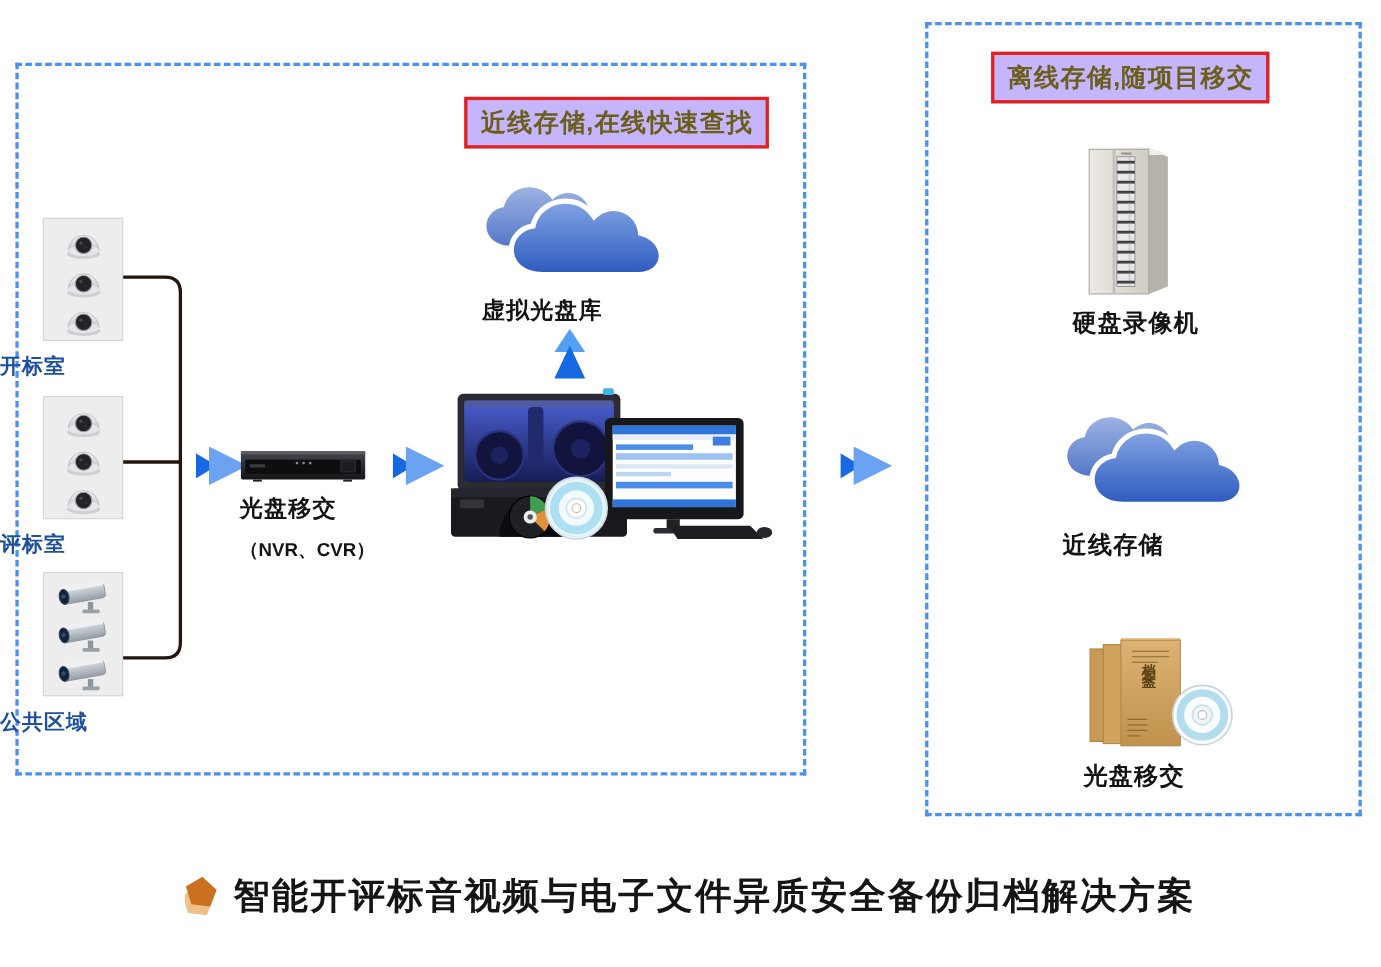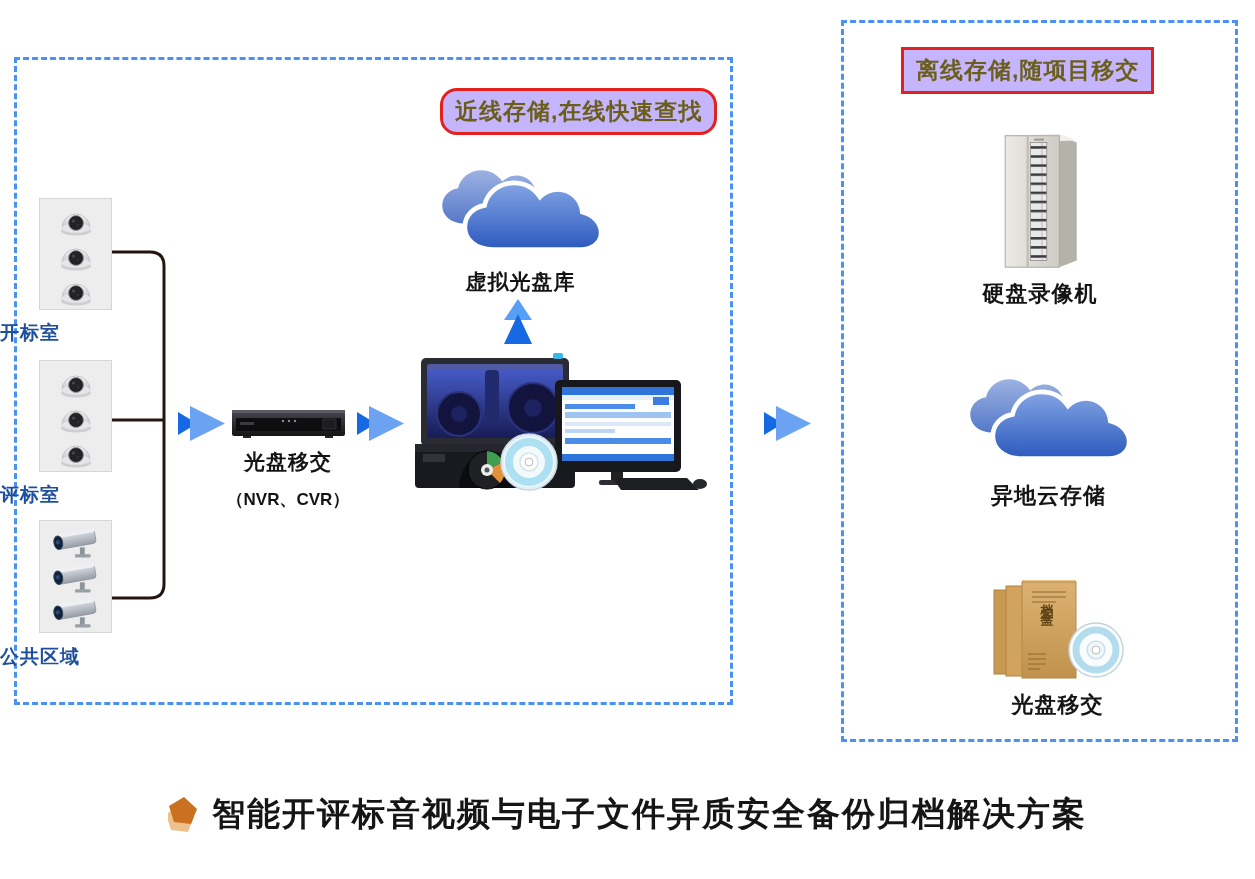--- a/index.html
+++ b/index.html
@@ -7,38 +7,38 @@
     width:1255px;height:879px;background:#ffffff;position:relative;overflow:hidden;
     font-family:"Liberation Sans","DejaVu Sans",sans-serif;
   }
   .dashed-box{position:absolute;border:3px dashed #4a90f5;box-sizing:border-box;background:transparent;}
   #nearline-box{left:14px;top:57px;width:719px;height:648px;}
   #offline-box{left:841px;top:20px;width:397px;height:722px;}
   .tag{
     position:absolute;border:3px solid #e2201e;color:#6a5e1a;background:#c4b5fd;
     font-size:23px;font-weight:700;padding:5px 12px;letter-spacing:1px;white-space:nowrap;
   }
-  #nearline-tag{left:440px;top:88px;border-radius:17px;}
+  #nearline-tag{left:422px;top:88px;}
   #offline-tag{left:901px;top:47px;}
   .cam-box{
     position:absolute;left:39px;width:73px;background:#ededee;border:1px solid #d6d6d6;
     box-sizing:border-box;display:flex;flex-direction:column;align-items:center;
     justify-content:space-around;padding:3px 0;
   }
   #cam-box-1{top:198px;height:112px;}
   #cam-box-2{top:360px;height:112px;}
   #cam-box-3{top:520px;height:113px;}
   .cam-label{
     position:absolute;left:0px;width:151px;text-align:left;color:#1e4f9c;
     font-size:19px;font-weight:600;letter-spacing:1px;
   }
   #cam-label-1{top:320px;}
   #cam-label-2{top:482px;}
   #cam-label-3{top:644px;}
-  .node{position:absolute;display:flex;flex-direction:column;align-items:center;}
+  .node{position:absolute;display:flex;flex-direction:column;align-items:flex-start;}
   .node-label{font-size:22px;font-weight:700;color:#141414;margin-top:6px;white-space:nowrap;letter-spacing:1px;}
   .node-sublabel{font-size:17px;font-weight:700;color:#141414;margin-top:12px;white-space:nowrap;}
   #nvr-node{left:218px;top:402px;width:140px;}
   #nvr-node .node-label{font-size:21px;margin-top:10px;}
   #burner-node{left:402px;top:352px;width:310px;}
   #cloud1-node{left:438px;top:166px;width:165px;}
   #cloud1-node .node-label{font-size:21px;margin-top:2px;}
   #cabinet-node{left:975px;top:128px;width:130px;}
   #cloud2-node{left:966px;top:375px;width:165px;}
   #boxes-node{left:985px;top:576px;width:145px;}
@@ -268,21 +268,21 @@
     <rect x="40" y="15" width="17" height="122" fill="url(#trays)" stroke="#8a8a8a" stroke-width="0.8"></rect>
   </svg>
   <div class="node-label">硬盘录像机</div>
 </div>
 
 <div class="node" id="cloud2-node">
   <svg width="165" height="100" viewBox="0 0 165 100">
     <use href="#cloudPath" transform="translate(2,2) scale(0.75)" fill="url(#cloudBackGrad)"></use>
     <use href="#cloudPath" transform="translate(24,14) scale(0.94)" fill="url(#cloudFrontGrad)" stroke="#ffffff" stroke-width="5"></use>
   </svg>
-  <div class="node-label">异地云存储</div>
+  <div class="node-label">近线存储</div>
 </div>
 
 <div class="node" id="boxes-node">
   <div class="graphic-wrap">
     <svg width="140" height="104" viewBox="0 0 140 104">
       <rect x="6" y="14" width="26" height="84" fill="#c89a54" stroke="#a8813d" stroke-width="1"></rect>
       <rect x="18" y="10" width="30" height="90" fill="#d2a35c" stroke="#ad8542" stroke-width="1"></rect>
       <rect x="34" y="4" width="54" height="4" fill="#e8c68e"></rect>
       <rect x="34" y="6" width="54" height="96" fill="url(#tanGrad)" stroke="#b08a46" stroke-width="1"></rect>
       <path d="M44,16 h34 M44,21 h34 M44,26 h24" stroke="#8a6a30" stroke-width="1" fill="none"></path>

